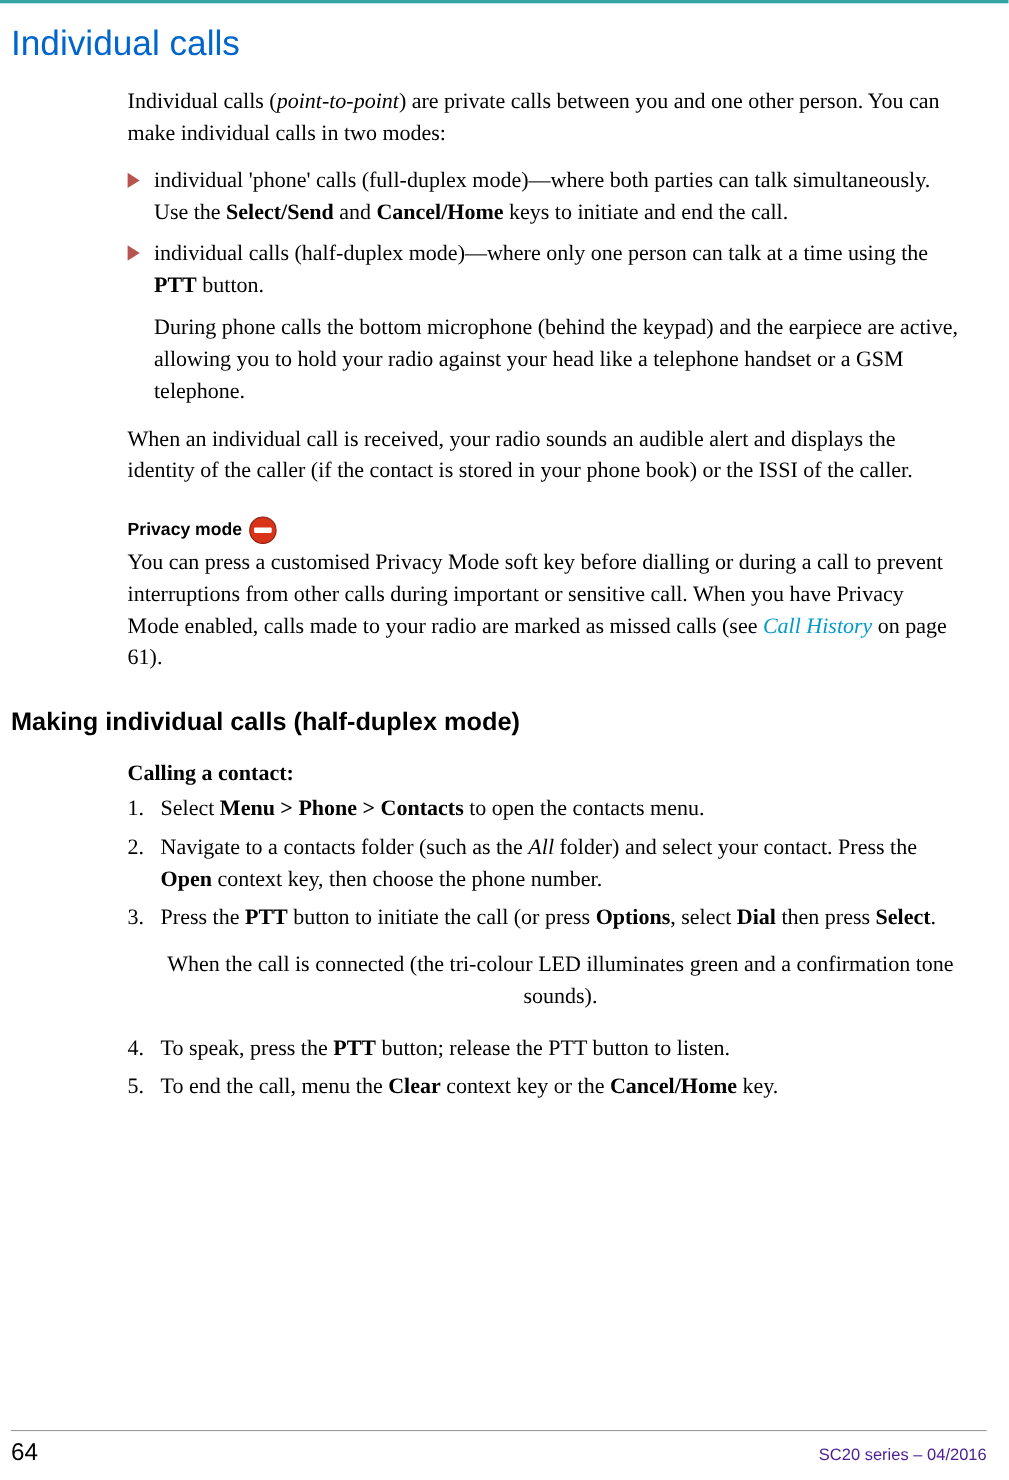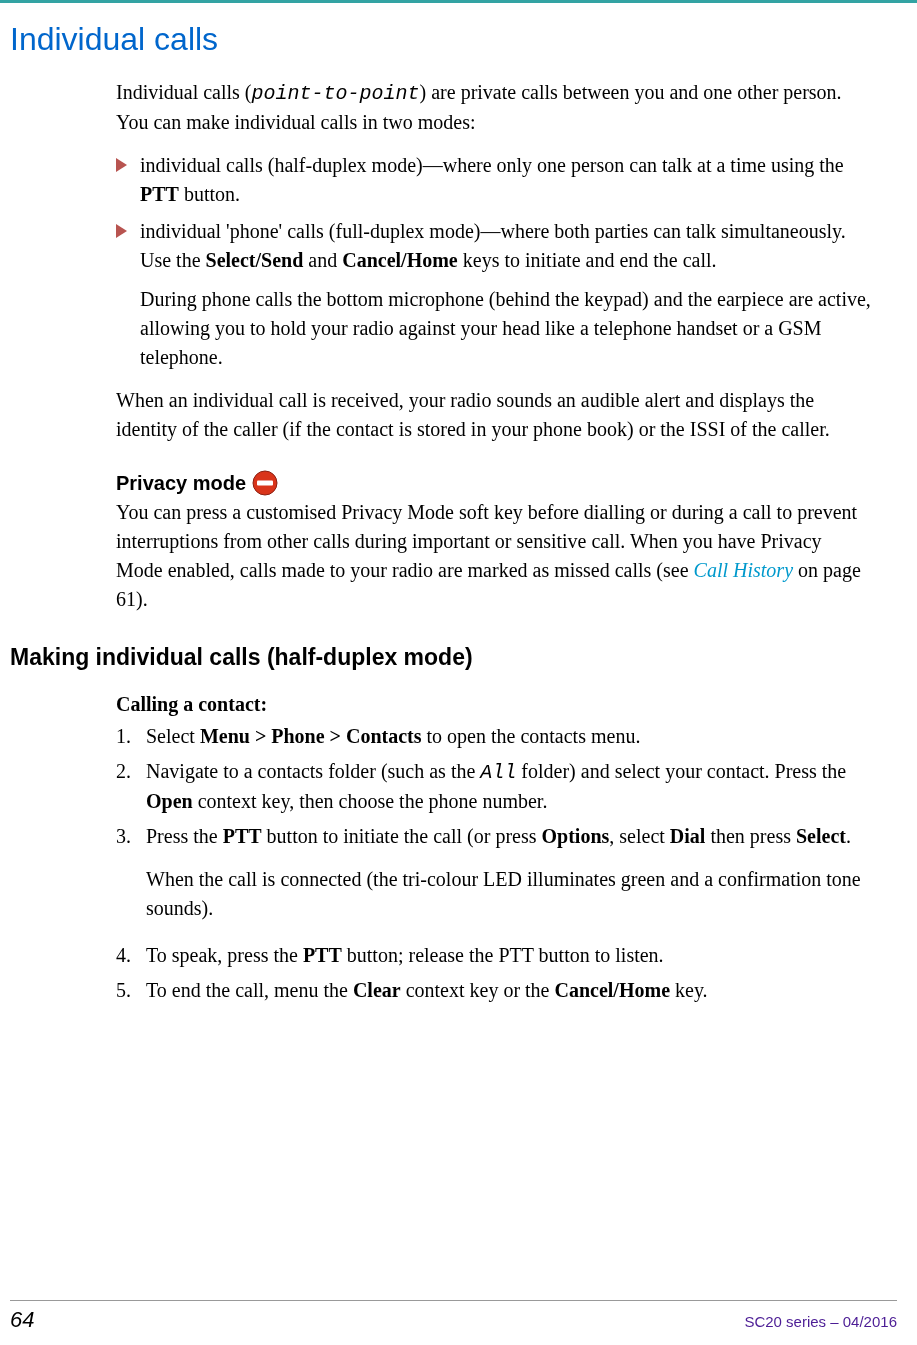--- a/index.html
+++ b/index.html
@@ -57,21 +57,21 @@
   .sub-para {
     font-size: 20px;
     line-height: 1.45;
     padding-left: 24px;
     margin-top: 10px;
     margin-bottom: 14px;
   }
   .sub-head {
     font-family: Arial, Helvetica, sans-serif;
     font-weight: 700;
-    font-size: 20px;
+    font-size: 16px;
     margin-top: 26px;
     margin-bottom: 2px;
     display: flex;
     align-items: center;
     gap: 6px;
   }
   .icon-noentry {
     display: inline-block;
     width: 26px; height: 26px;
     vertical-align: middle;
@@ -106,42 +106,42 @@
     content: counter(step) ".";
     position: absolute;
     left: 0;
     top: 0;
   }
   .step-sub {
     font-size: 20px;
     line-height: 1.45;
     padding-left: 30px;
     margin: 14px 0 18px 0;
-  }
-  .italic { font-style: italic; font-family: Liberation Mono, monospace; }
+    text-align: center;
+  }
+  .italic { font-style: italic; }
   .bold { font-weight: 700; }
   .footer {
     position: absolute;
     bottom: 12px;
     left: 0; right: 0;
     padding: 0 20px 0 10px;
   }
   .footer-rule {
     border-top: 1px solid #999;
     margin-bottom: 6px;
   }
   .footer-row {
     display: flex;
     justify-content: space-between;
     align-items: baseline;
   }
   .page-no {
     font-family: Arial, Helvetica, sans-serif;
     font-size: 22px;
-    font-style: italic;
   }
   .doc-id {
     font-family: Arial, Helvetica, sans-serif;
     font-size: 15px;
     color: #4c1d95;
     text-align: right;
   }
 </style>
 </head>
 <body>
@@ -152,24 +152,24 @@
 
   <h1 class="page-title">Individual calls</h1>
 
   <div class="body-indent">
     <p class="body">
       <span>Individual calls (</span><span class="italic">point-to-point</span><span>) are private calls between you and one other person. You can make individual calls in two modes:</span>
     </p>
 
     <ul class="bullet-list">
       <li>
+        <span>individual 'phone' calls (full-duplex mode)—where both parties can talk simultaneously. Use the </span><span class="bold">Select/Send</span><span> and </span><span class="bold">Cancel/Home</span><span> keys to initiate and end the call.</span>
+      </li>
+      <li>
         <span>individual calls (half-duplex mode)—where only one person can talk at a time using the </span><span class="bold">PTT</span><span> button.</span>
-      </li>
-      <li>
-        <span>individual 'phone' calls (full-duplex mode)—where both parties can talk simultaneously. Use the </span><span class="bold">Select/Send</span><span> and </span><span class="bold">Cancel/Home</span><span> keys to initiate and end the call.</span>
       </li>
     </ul>
     <p class="sub-para">During phone calls the bottom microphone (behind the keypad) and the earpiece are active, allowing you to hold your radio against your head like a telephone handset or a GSM telephone.</p>
 
     <p class="body">When an individual call is received, your radio sounds an audible alert and displays the identity of the caller (if the contact is stored in your phone book) or the ISSI of the caller.</p>
 
     <div class="sub-head">
       <span>Privacy mode</span>
       <span class="icon-noentry">
         <svg viewBox="0 0 26 26" width="26" height="26">

